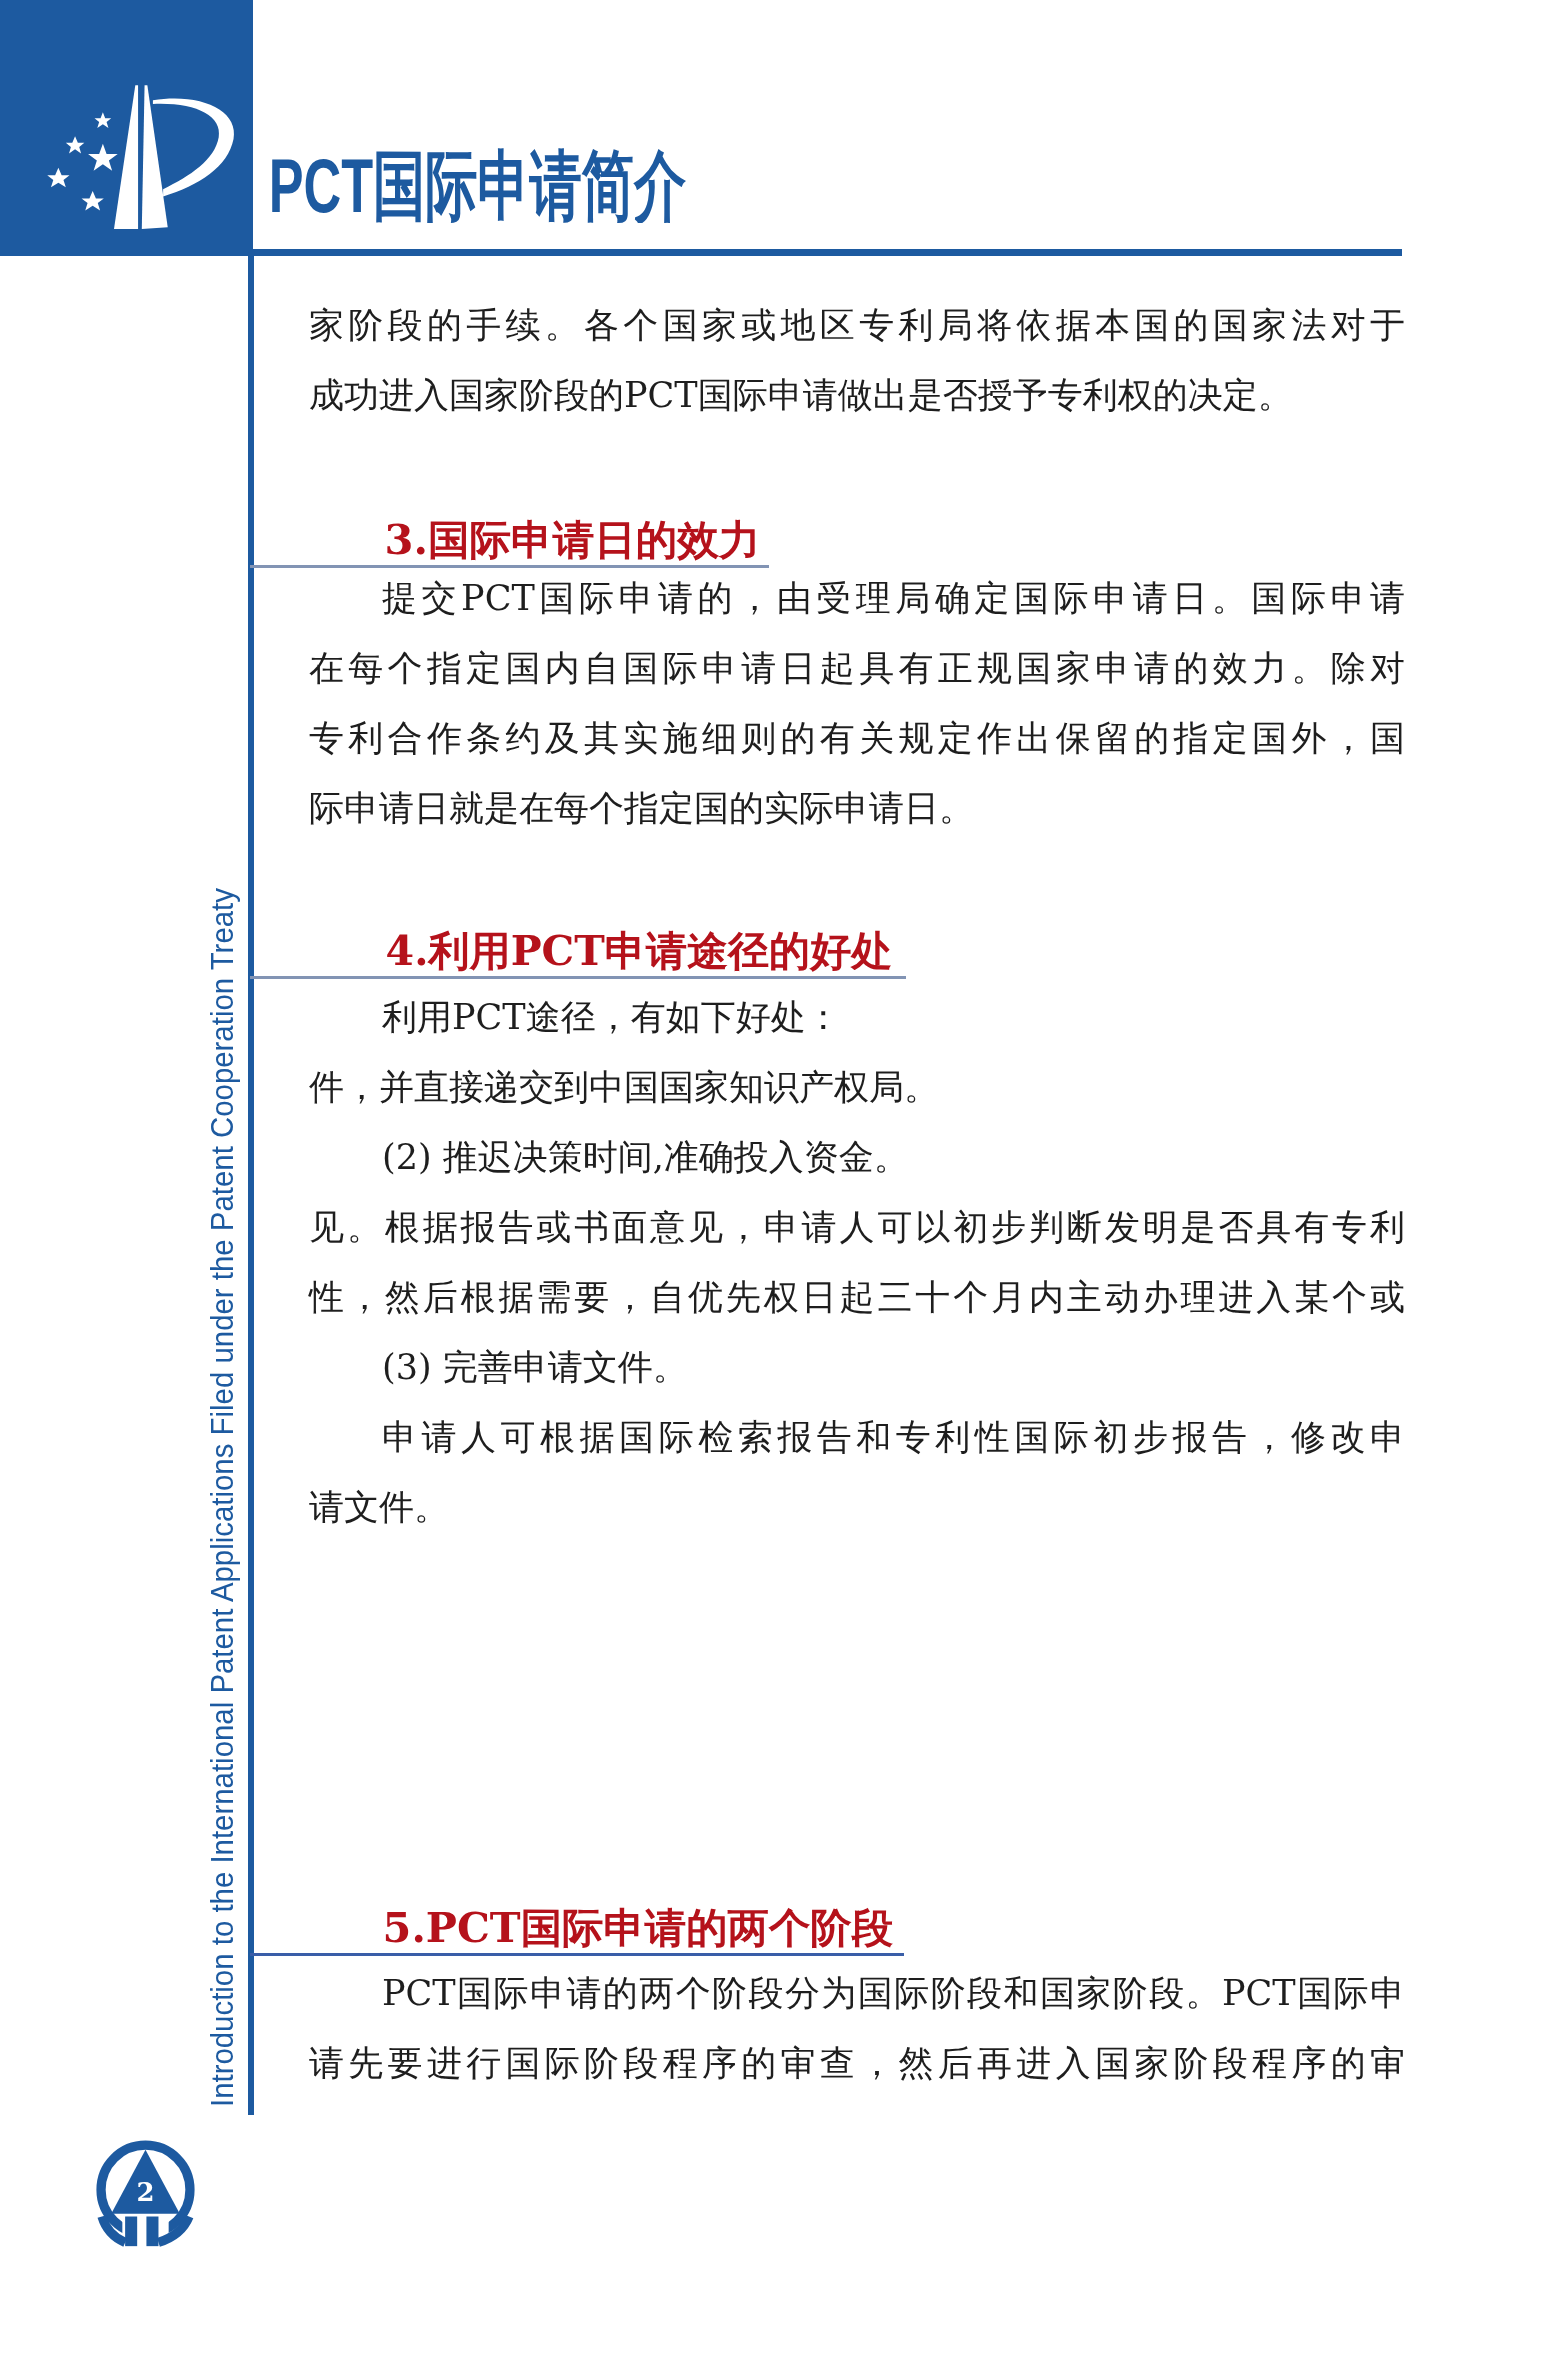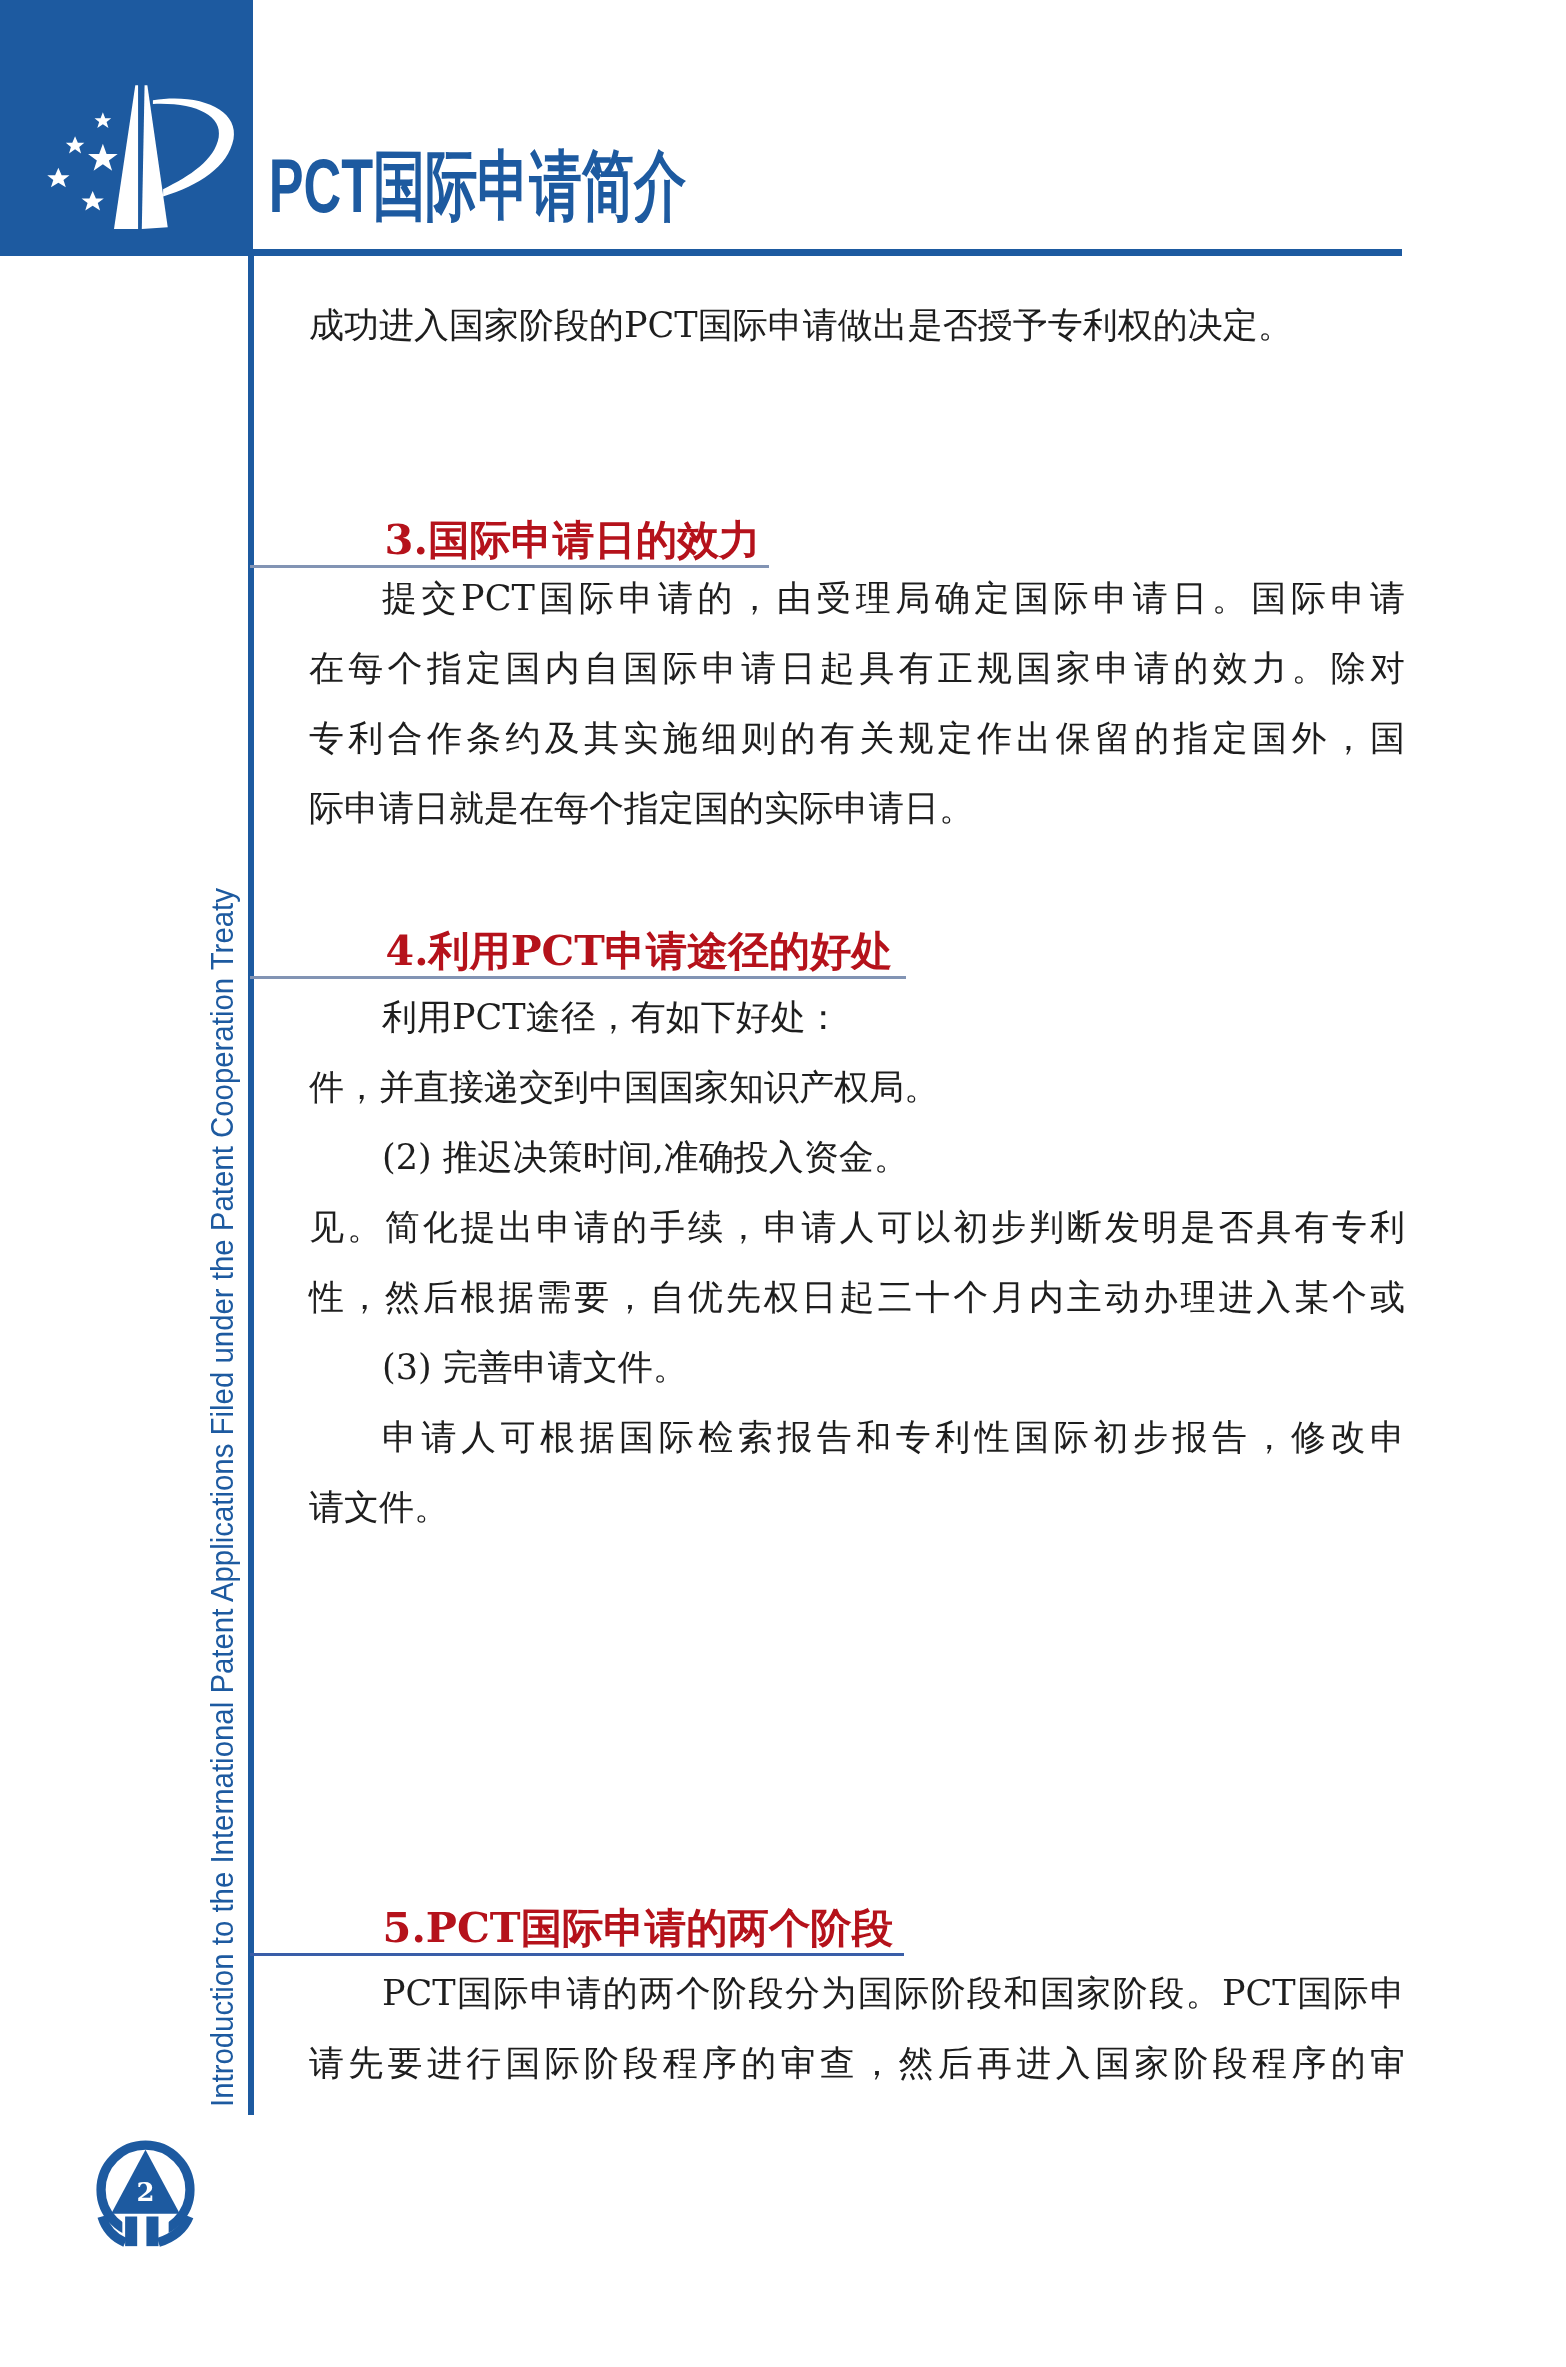--- a/index.html
+++ b/index.html
@@ -43,20 +43,21 @@
 </svg>
 
 <div class="abs title-bar"></div>
 <div class="abs vline"></div>
 
 <svg class="abs" style="left:198px;top:881px" width="46" height="1234" viewBox="0 0 50 1330">
   <text transform="translate(38,1327) rotate(-90)" x="0" y="0" textLength="1325" lengthAdjust="spacingAndGlyphs" font-size="34" fill="#1d5aa0" style="font-family:'Liberation Sans','DejaVu Sans',sans-serif">Introduction to the International Patent Applications Filed under the Patent Cooperation Treaty</text>
 </svg>
 
 <div class="abs body-block" style="top:290px">
+  <span class="line full">家阶段的手续。各个国家或地区专利局将依据本国的国家法对于</span>
   <span class="line">成功进入国家阶段的PCT国际申请做出是否授予专利权的决定。</span>
 </div>
 
 <svg class="abs" style="left:380px;top:508px" width="399" height="56" viewBox="0 0 430 60">
   <text x="5" y="49" textLength="405" lengthAdjust="spacingAndGlyphs" font-size="44" font-weight="bold" fill="#b5121b">3.国际申请日的效力</text>
 </svg>
 <div class="abs rule" style="top:565px;width:519px"></div>
 <div class="abs body-block" style="top:563px">
   <span class="line full indent">提交PCT国际申请的，由受理局确定国际申请日。国际申请</span>
   <span class="line full">在每个指定国内自国际申请日起具有正规国家申请的效力。除对</span>
@@ -65,21 +66,21 @@
 </div>
 
 <svg class="abs" style="left:381px;top:919px" width="529" height="56" viewBox="0 0 570 60">
   <text x="5" y="49" textLength="546" lengthAdjust="spacingAndGlyphs" font-size="44" font-weight="bold" fill="#b5121b">4.利用PCT申请途径的好处</text>
 </svg>
 <div class="abs rule" style="top:976px;width:656px"></div>
 <div class="abs body-block" style="top:982px">
   <span class="line indent">利用PCT途径，有如下好处：</span>
   <span class="line">件，并直接递交到中国国家知识产权局。</span>
   <span class="line indent">(2) 推迟决策时间,准确投入资金。</span>
-  <span class="line full">见。简化提出申请的手续，申请人可以初步判断发明是否具有专利</span>
+  <span class="line full">见。根据报告或书面意见，申请人可以初步判断发明是否具有专利</span>
   <span class="line full">性，然后根据需要，自优先权日起三十个月内主动办理进入某个或</span>
   <span class="line indent">(3) 完善申请文件。</span>
   <span class="line full indent">申请人可根据国际检索报告和专利性国际初步报告，修改申</span>
   <span class="line">请文件。</span>
 </div>
 
 <svg class="abs" style="left:378px;top:1896px" width="529" height="56" viewBox="0 0 570 60">
   <text x="5" y="49" textLength="550" lengthAdjust="spacingAndGlyphs" font-size="44" font-weight="bold" fill="#b5121b">5.PCT国际申请的两个阶段</text>
 </svg>
 <div class="abs rule" style="top:1953px;width:654px;background:#3a5ea8"></div>

